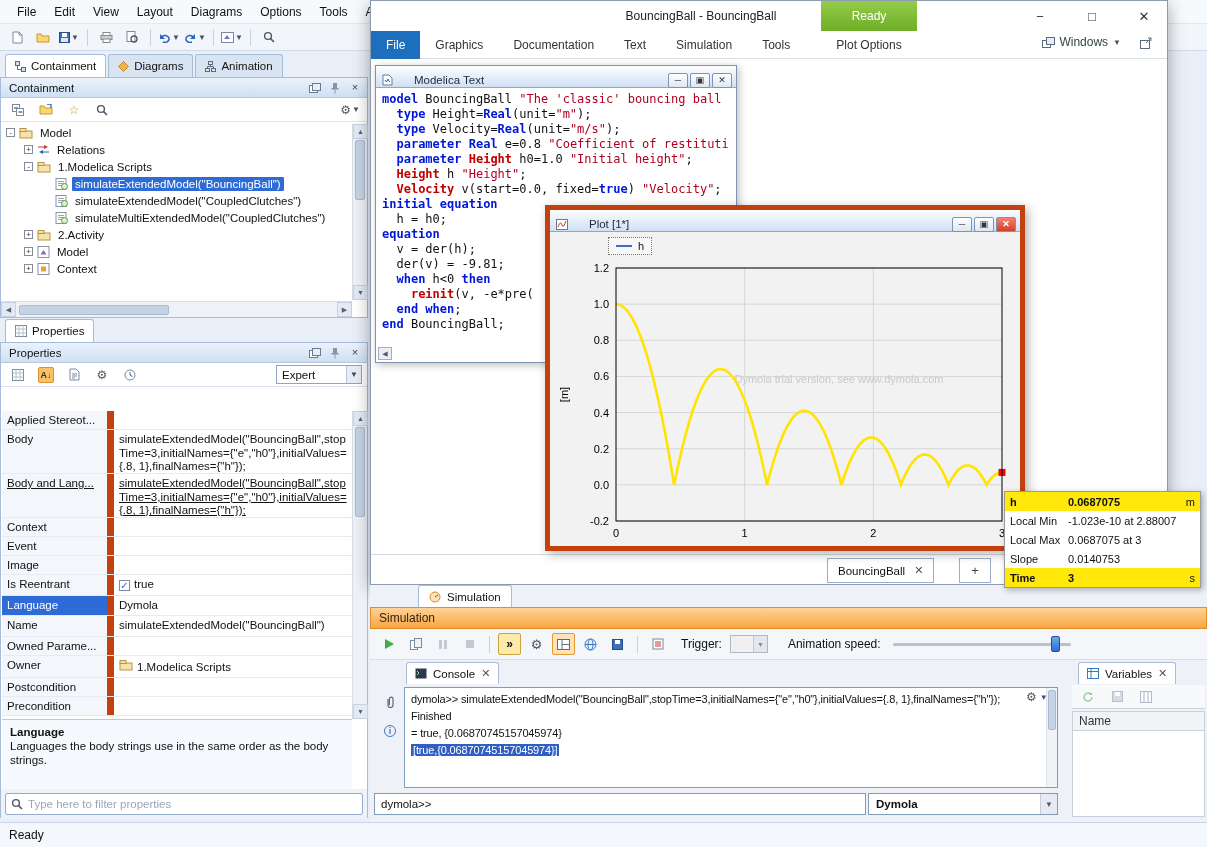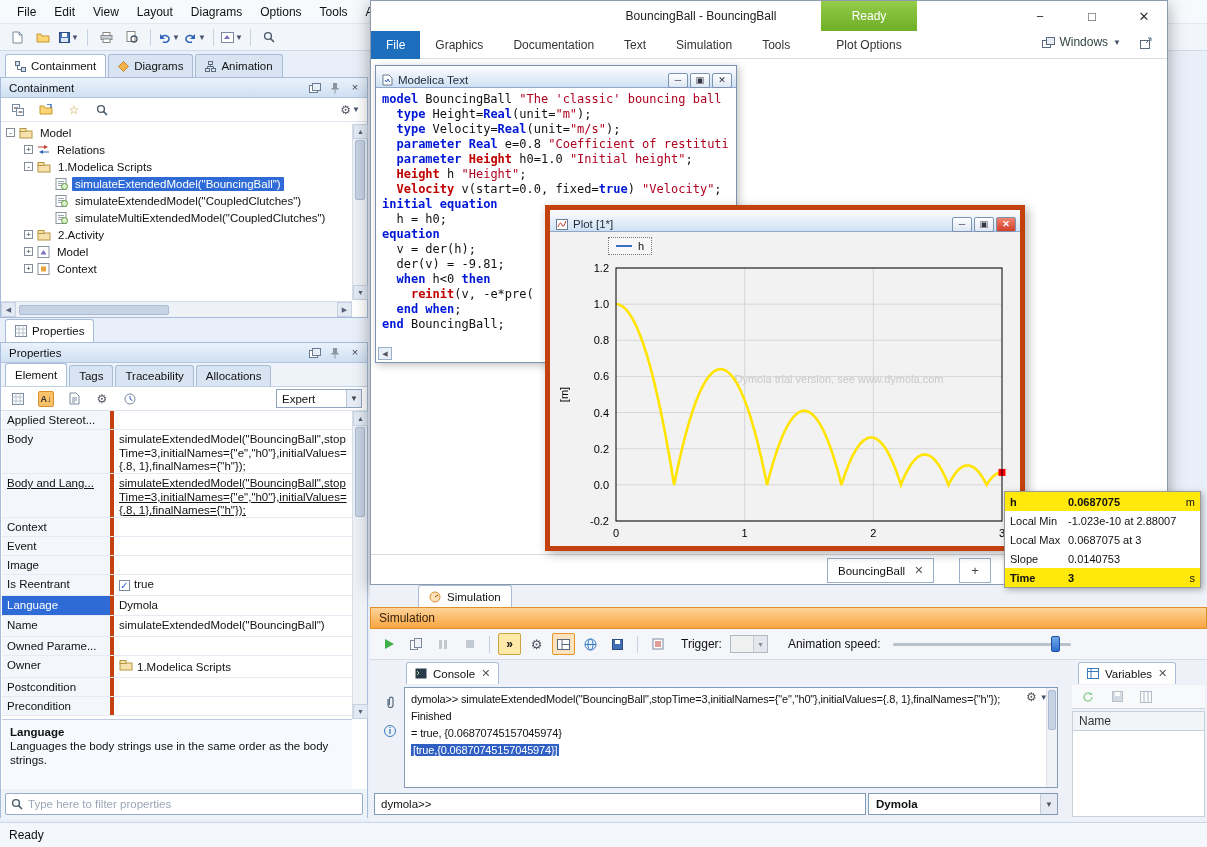--- a/index.html
+++ b/index.html
@@ -37,21 +37,21 @@
 #propstrip{position:absolute;left:0;top:318px;width:368px;height:24px;display:flex;align-items:flex-end;padding-left:5px}
 #ppanel{position:absolute;left:0;top:342px;width:368px;height:476px;background:#fff;border:1px solid #a6bcd8}
 #ptabs{height:24px;display:flex;align-items:flex-end;padding-left:4px;gap:2px;background:#eef3fa;border-bottom:1px solid #c2d1e4}
 .ptab{height:21px;line-height:21px;padding:0 9px;border:1px solid #a6bcd8;border-bottom:none;border-radius:3px 3px 0 0;background:#d9e4f3;font-size:11.5px}
 .ptab.act{background:#fff;height:23px;line-height:23px}
 #ptoolbar{height:24px;border-bottom:1px solid #d8e1ec;display:flex;align-items:center;gap:4px;padding:0 5px}
 #expert{margin-left:auto;width:86px;height:19px;border:1px solid #8fa4c0;background:#fff;display:flex;align-items:center;font-size:11.5px;padding-left:5px}
 #expert .cbtn{margin-left:auto;width:15px;height:17px;background:#e7edf5;border-left:1px solid #b9c6d8;display:flex;align-items:center;justify-content:center;font-size:8px;color:#445}
 #pgrid{position:absolute;left:1px;top:68px;width:350px;height:308px;overflow:hidden;font-size:11.5px}
 .prow{display:flex;border-bottom:1px solid #e6ebf3}
-.plab{width:112px;flex:none;background:#f3f6fa;border-right:4px solid #c2410c;padding:3px 5px;white-space:nowrap;overflow:hidden}
+.plab{width:112px;flex:none;background:#f3f6fa;border-right:7px solid #c2410c;padding:3px 5px;white-space:nowrap;overflow:hidden}
 .plab.sel{background:#2e6bd6;color:#fff}
 .pval{flex:1;padding:3px 5px;line-height:13.5px;word-break:break-all;overflow:hidden}
 #pgridscroll{position:absolute;top:68px;right:0;width:15px;height:308px;background:#eef2f7;border-left:1px solid #d6dee8}
 #pdesc{position:absolute;left:1px;top:376px;width:350px;height:70px;background:#f6f9fd;border-top:1px solid #bccbdf;padding:5px 8px;font-size:11.5px;line-height:14px}
 #pfilter{position:absolute;left:0px;top:446px;width:366px;height:30px;display:flex;align-items:center;padding:0 4px;background:#eef3fa}
 #pfilter input{flex:1;height:22px;border:1px solid #97accc;border-radius:2px;padding-left:22px;font:11.5px "Liberation Sans",sans-serif;color:#333;background:#fff}
 #pfilter input::placeholder{color:#9aa6b6}
 #pfilter .icon{position:absolute;left:10px}
 #statusbar{position:absolute;left:0;top:822px;width:100%;height:25px;background:#f4f7fc;border-top:1px solid #c9d6ea;display:flex;align-items:center;padding-left:9px;z-index:5}
 .cb{display:inline-block;width:11px;height:11px;border:1px solid #7a8ba3;background:#fff;color:#2e6bd6;font-size:10px;line-height:10px;text-align:center;margin-right:4px;vertical-align:-1px}
@@ -65,21 +65,21 @@
 .rtab{padding:0 15px;height:28px;line-height:28px;color:#333}
 .rtab.file{background:#1d6fbe;color:#fff}
 #dy-plotopts{position:absolute;left:450px;top:30px;width:96px;height:28px;line-height:28px;text-align:center;color:#333}
 #dy-windows{position:absolute;right:46px;top:34px;display:flex;align-items:center;gap:4px;color:#344}
 #dy-wsicon{position:absolute;right:14px;top:36px}
 #dy-doctabbar{position:absolute;left:0;top:553px;width:100%;height:30px;border-top:1px solid #d4dbe4;background:#fff}
 #dy-doctab{position:absolute;left:456px;top:3px;height:25px;display:flex;align-items:center;gap:9px;padding:0 10px;border:1px solid #9ab0c8;background:#fff;font-size:11.5px}
 #dy-plus{position:absolute;left:588px;top:3px;width:32px;height:25px;border:1px solid #9ab0c8;background:#fff;display:flex;align-items:center;justify-content:center;font-size:13px;color:#444}
 .xbtn{color:#555;font-size:11px}
 
-.mdi-title{height:22px;background:linear-gradient(#fdfeff,#cfe0f4);border-bottom:1px solid #8fa8c8;display:flex;align-items:center;gap:5px;padding:7px 4px 0 6px;font-size:11.5px;color:#1c2a3a}
+.mdi-title{height:22px;background:linear-gradient(#fdfeff,#cfe0f4);border-bottom:1px solid #8fa8c8;display:flex;align-items:center;gap:21px;padding:7px 4px 0 6px;font-size:11.5px;color:#1c2a3a}
 .mdibtns{margin-left:auto;display:flex;gap:2px}
 .mdib{width:20px;height:15px;border:1px solid #7d93b2;background:linear-gradient(#fff,#dde7f2);display:flex;align-items:center;justify-content:center;font-size:9px;color:#334;border-radius:2px}
 .mdib.red{background:linear-gradient(#f2836f,#d23f2b);color:#fff;font-weight:bold}
 #mtext{position:absolute;left:4px;top:64px;width:362px;height:298px;background:#fff;border:1px solid #7d93b2;box-shadow:2px 2px 8px rgba(0,0,0,.25)}
 #mcode{position:absolute;left:0;top:22px;right:0;bottom:17px;padding:4px 6px;font:12px "DejaVu Sans Mono",monospace;line-height:15px;white-space:pre;overflow:hidden}
 #mcode .k{color:#0017d8;font-weight:bold}
 #mcode .t{color:#c00000;font-weight:bold}
 #mcode .s{color:#b00020}
 #mhbtn{position:absolute;left:2px;bottom:2px;width:14px;height:13px;border:1px solid #9ab0c8;background:#e9eff7;font-size:7px;color:#556;display:flex;align-items:center;justify-content:center}
 
@@ -446,26 +446,20 @@
             <rect x="3" y="1" width="4" height="5" fill="#8a93a0"></rect>
             <rect x="1.5" y="6" width="7" height="1.5" fill="#8a93a0"></rect>
             <rect x="4.5" y="7.5" width="1" height="4" fill="#8a93a0"></rect>
           </svg>
         </span>
         <span class="phicon">
           <span style="color:#445;font-size:11px;line-height:1">×</span>
         </span>
       </span>
   </div>
-  <div id="ptabs">
-      <div class="ptab act">Element</div>
-      <div class="ptab">Tags</div>
-      <div class="ptab">Traceability</div>
-      <div class="ptab">Allocations</div>
-    </div>
   <div id="ptoolbar">
     <span id="ptool-icons" class="flex" style="gap:4px">
         <span class="tbb">
           <span class="icon">
             <svg width="12" height="12" viewBox="0 0 12 12">
               <rect x="0.5" y="0.5" width="11" height="11" fill="#fff" stroke="#7a8aa0"></rect>
               <path d="M0.5 4h11M0.5 8h11M4 0.5v11M8 0.5v11" stroke="#b8c2ce"></path>
             </svg>
           </span>
         </span>

